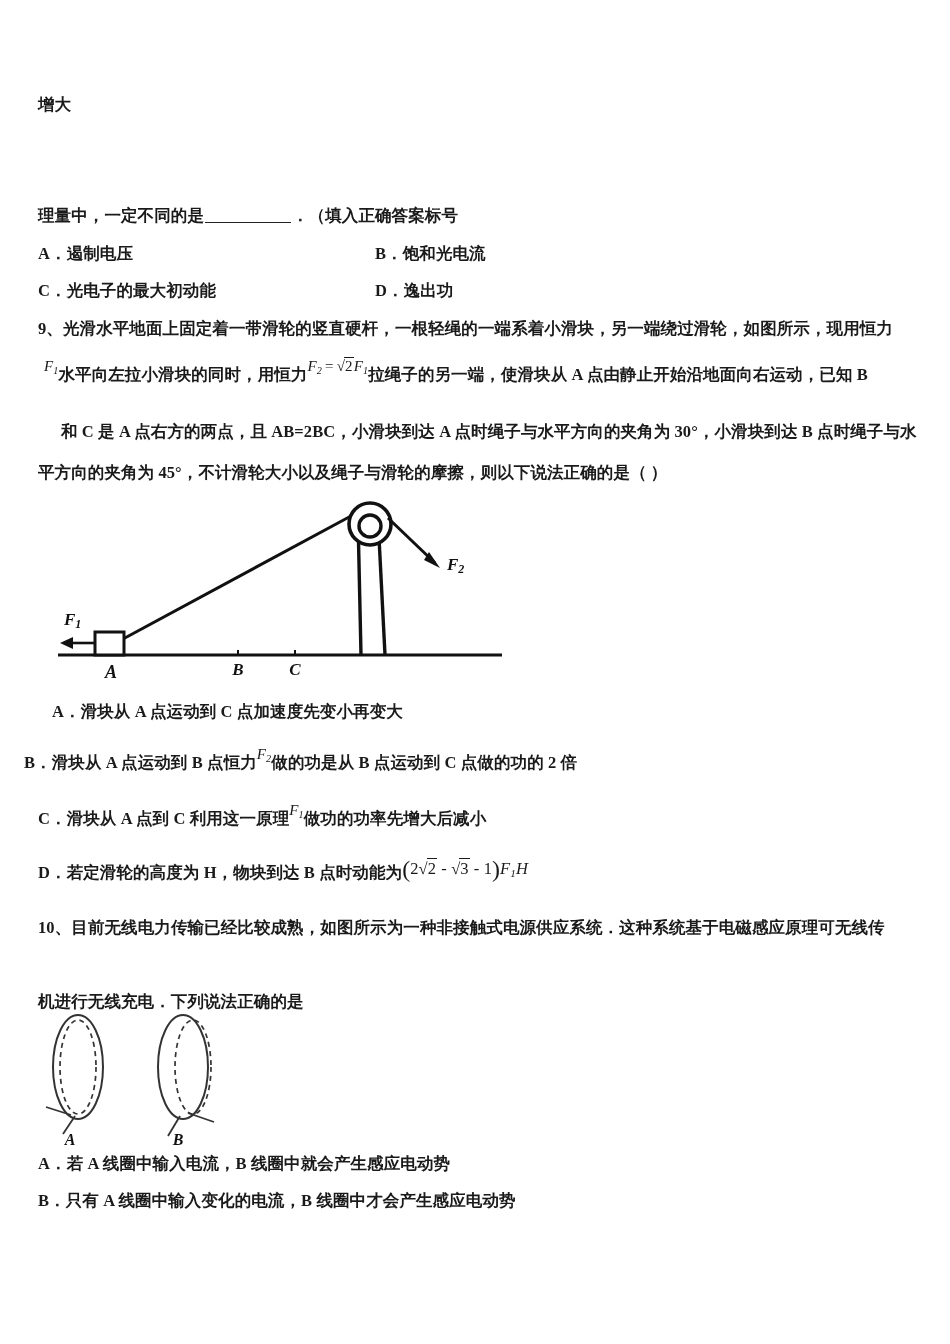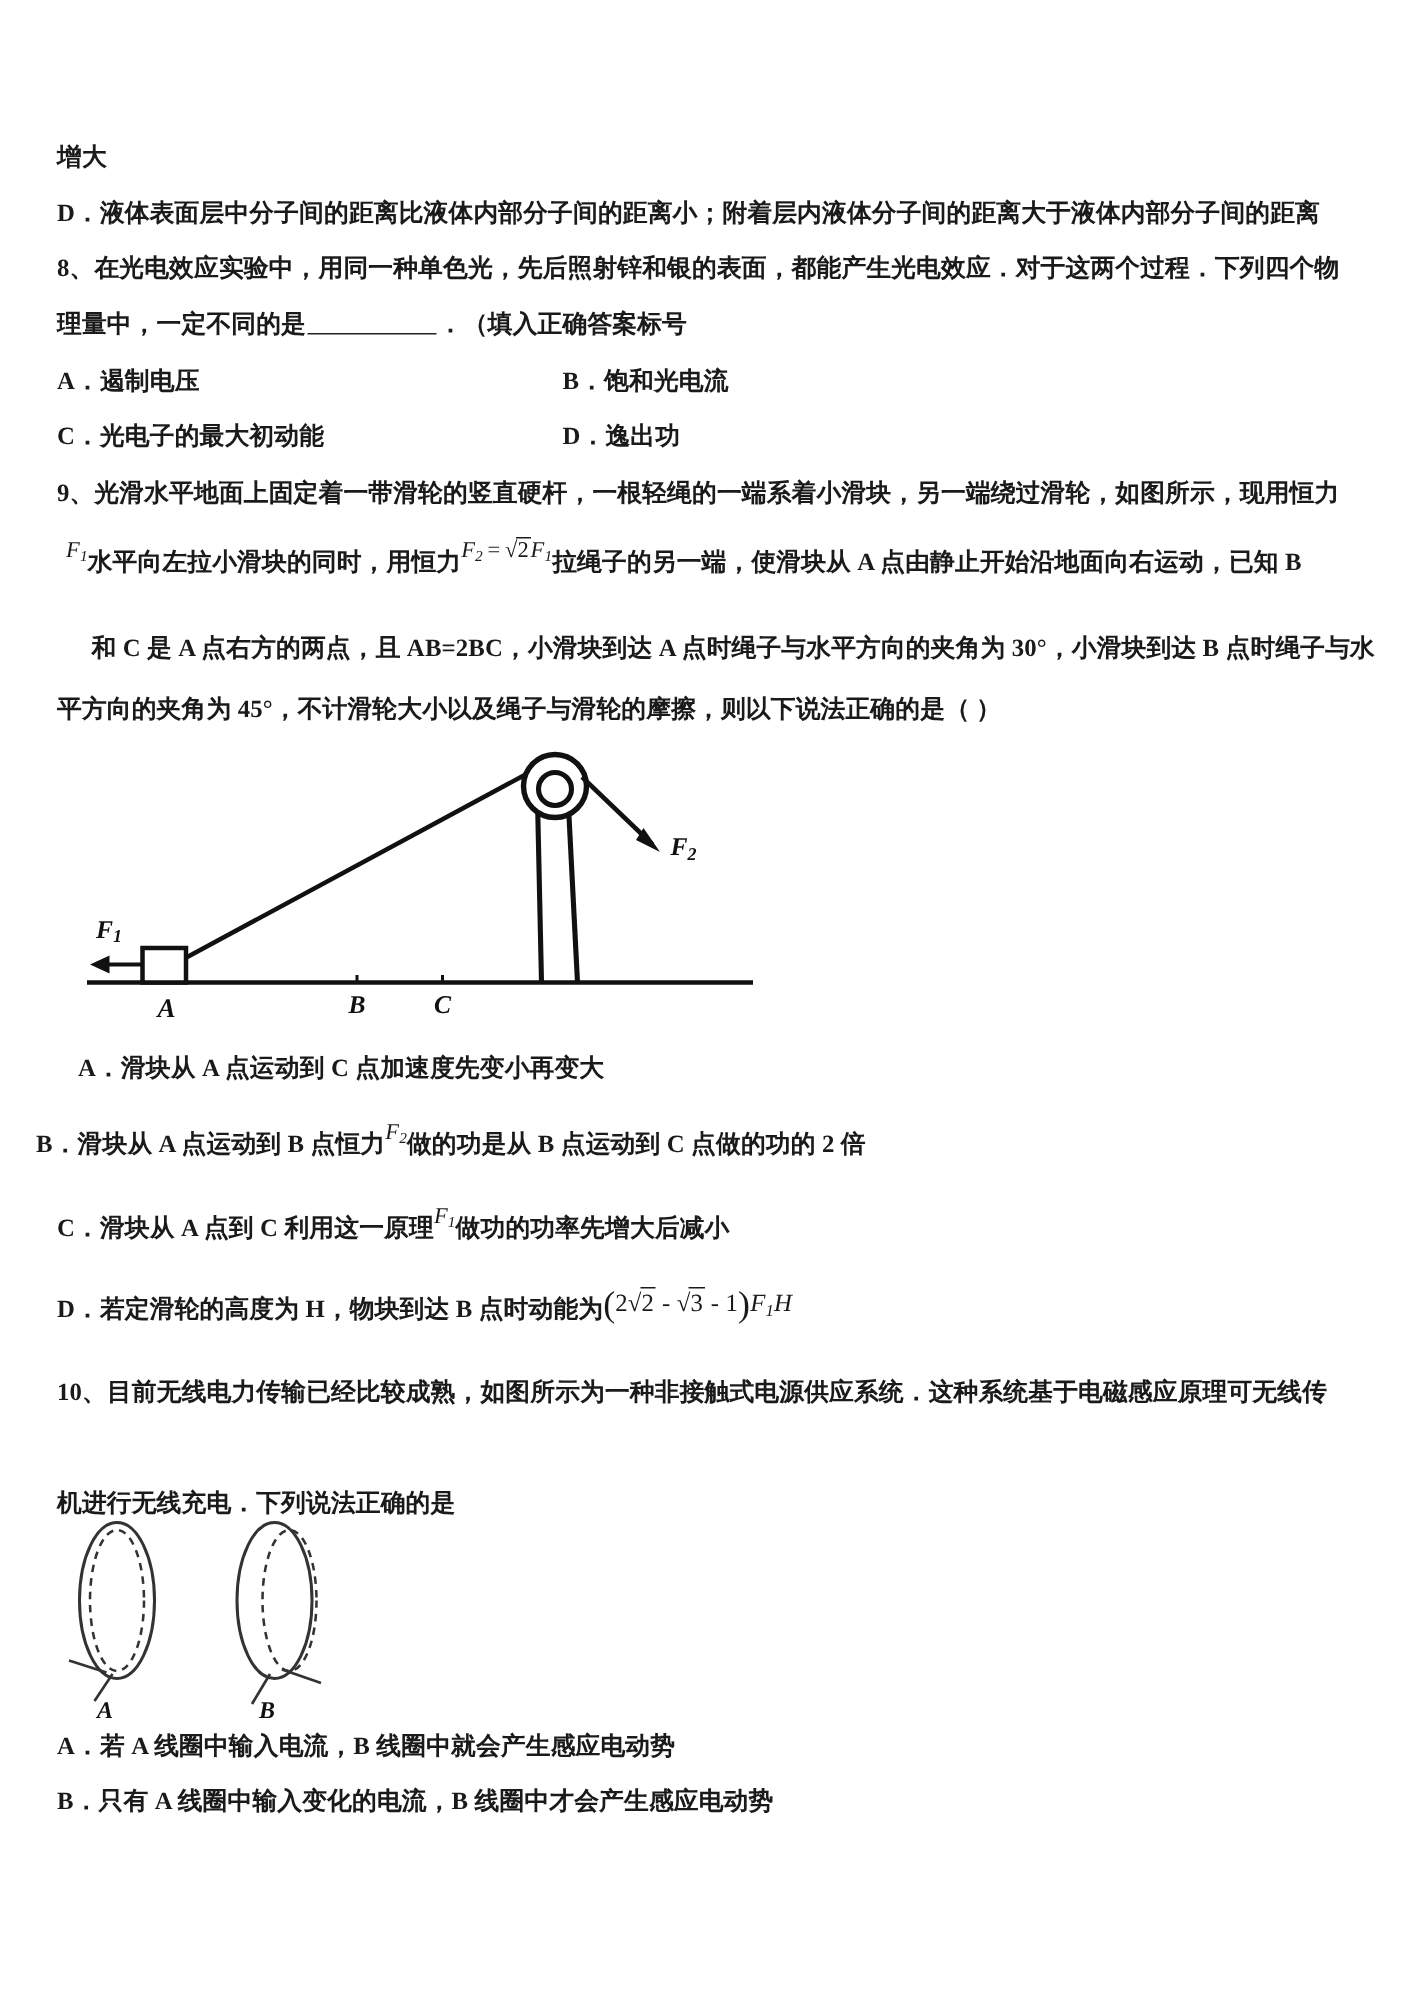--- a/index.html
+++ b/index.html
@@ -80,23 +80,21 @@
   svg { display: block; }
   .fig { position: absolute; }
 </style>
 </head>
 <body>
 
 <div class="page">
 
   <div class="ln" style="left:38px; top:94px;">增大</div>
 
-  <div class="ln" style="left:38px; top:131px;">D．液体表面层中分子间的距离比液体内部分子间的距离小；附着层内液体分子间的距离大于液体内部分子间的距离</div>
-
-  <div class="ln" style="left:38px; top:168px;">8、在光电效应实验中，用同一种单色光，先后照射锌和银的表面，都能产生光电效应．对于这两个过程．下列四个物</div>
+
 
   <div class="ln" style="left:38px; top:205px;">
     <span>理量中，一定不同的是</span><span class="blank"></span><span>．（填入正确答案标号</span>
   </div>
 
   <div class="ln" style="left:38px; top:243px;">
     <span class="opt-label">A．</span><span>遏制电压</span>
   </div>
   <div class="ln" style="left:375px; top:243px;">
     <span class="opt-label">B．</span><span>饱和光电流</span>

